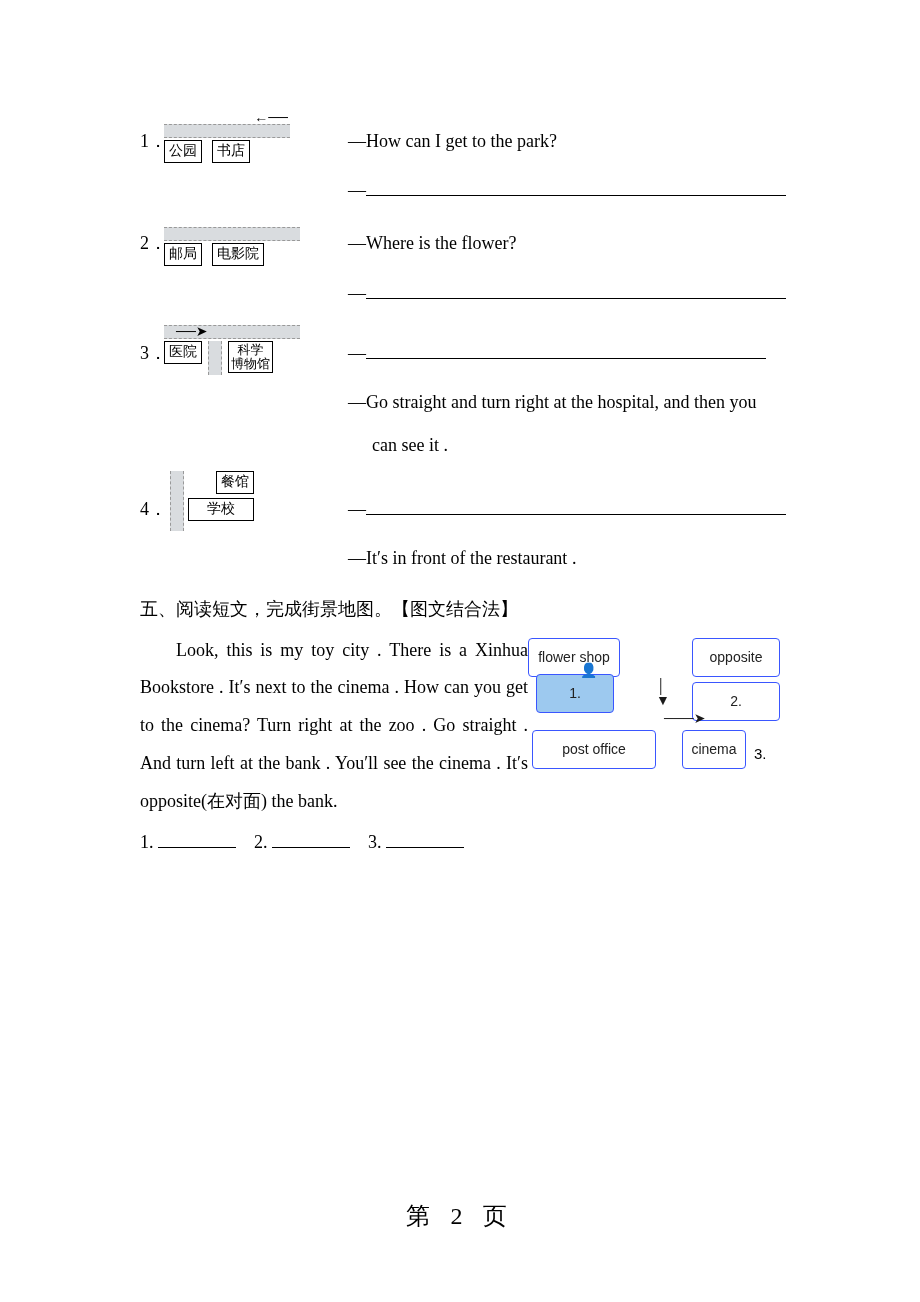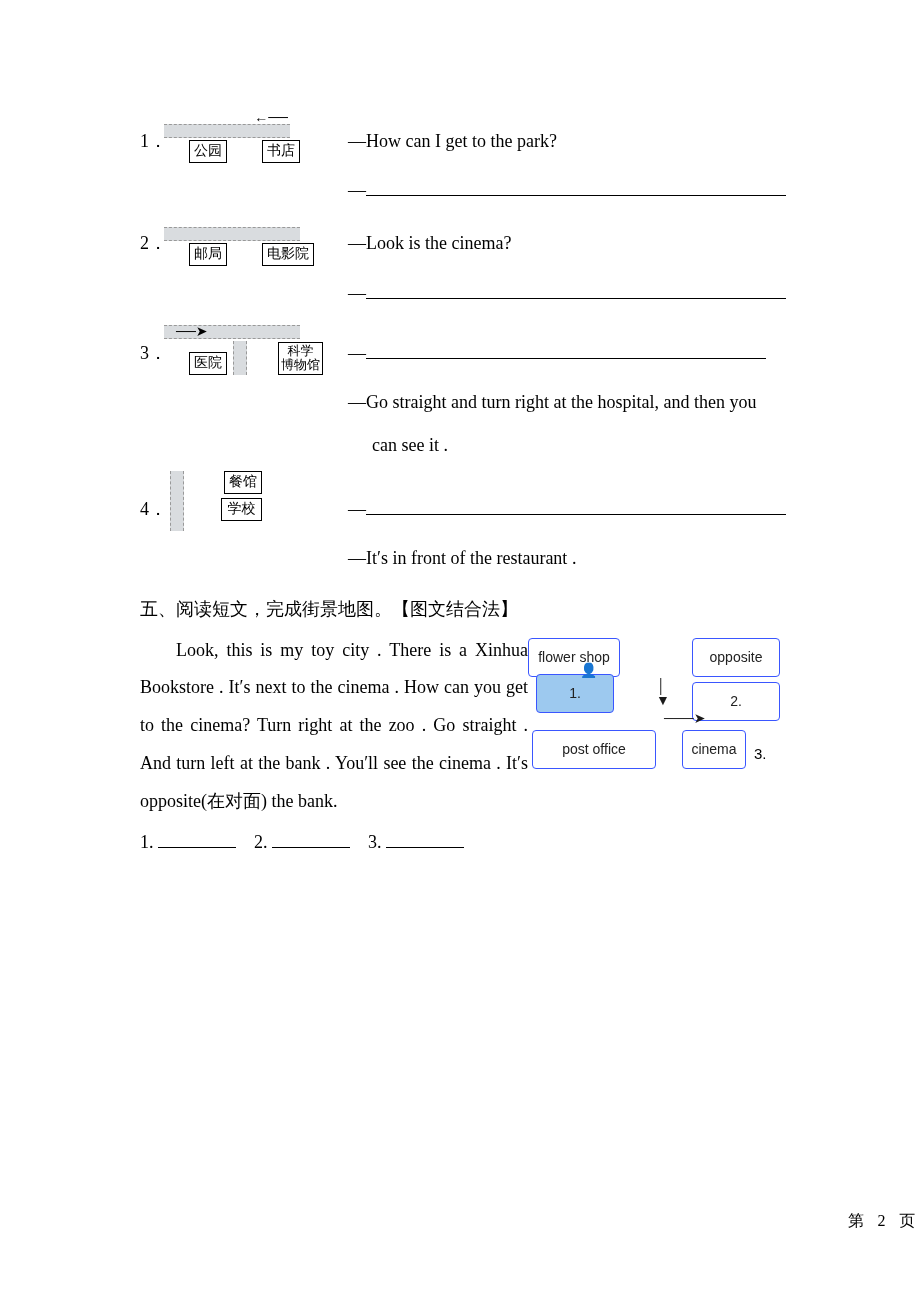--- a/index.html
+++ b/index.html
@@ -47,21 +47,20 @@
     width: 14px;
   }
   .box {
     border: 1px solid #000;
     background: #fff;
     font-size: 14px;
     line-height: 1.2;
     text-align: center;
     padding: 2px 4px;
     white-space: nowrap;
-    margin-left: 25px;
   }
   .two-line { padding: 1px 2px; font-size: 13px; line-height: 1.1; }
   .q-col {
     flex: 1;
     padding-left: 8px;
   }
   .q-line {
     white-space: nowrap;
   }
   .ind {
@@ -119,22 +118,22 @@
   .map-arrow {
     position: absolute;
     font-size: 14px;
     color: #1a1a1a;
     line-height: 1;
   }
   .footer {
     position: absolute;
     bottom: 70px;
     left: 0; right: 0;
-    text-align: right;
-    font-size: 16px;
+    text-align: center;
+    font-size: 24px;
     letter-spacing: 0.3em;
     font-family: "SimSun", serif;
   }
 </style>
 </head>
 <body>
 
 <div class="content">
 
   <div class="row">
@@ -158,51 +157,51 @@
     <div class="num-col">2．</div>
     <div class="diagram-col">
       <div class="diagram">
         <div class="road-h" style="width:136px;"></div>
         <div style="display:flex;gap:10px;margin-top:2px;">
           <div class="box">邮局</div>
           <div class="box">电影院</div>
         </div>
       </div>
     </div>
-    <div class="q-col q-line">—Look is the cinema?</div>
+    <div class="q-col q-line">—Where is the flower?</div>
   </div>
   <div class="ind q-line"><span>—</span><span class="blank-long"></span></div>
 
   <div class="row" style="margin-top:10px;align-items:flex-end;">
     <div class="num-col">3．</div>
     <div class="diagram-col" style="width:150px;">
       <div class="diagram">
         <div class="road-h" style="width:136px;position:relative;">
           <span class="arrow" style="left:12px;top:-1px;">──➤</span>
         </div>
-        <div style="display:flex;gap:6px;margin-top:2px;align-items:flex-end;">
+        <div style="display:flex;gap:6px;margin-top:2px;align-items:flex-start;">
           <div class="box">医院</div>
           <div class="road-v" style="height:34px;"></div>
           <div class="box two-line">
             <div>科学</div>
             <div>博物馆</div>
           </div>
         </div>
       </div>
     </div>
     <div class="q-col q-line" style="padding-left:34px;"><span>—</span><span class="blank-long" style="width:400px;"></span></div>
   </div>
   <div class="ind q-line">—Go straight and turn right at the hospital, and then you</div>
   <div class="ind q-line" style="padding-left:232px;">can see it .</div>
 
   <div class="row" style="margin-top:4px;align-items:flex-end;">
     <div class="num-col">4．</div>
     <div class="diagram-col">
       <div class="diagram" style="margin-left:6px;">
-        <div style="display:flex;gap:8px;">
+        <div style="display:flex;">
           <div class="road-v" style="height:60px;"></div>
           <div style="display:flex;flex-direction:column;gap:4px;margin-left:4px;">
             <div class="box" style="margin-left:28px;">餐馆</div>
             <div class="box">学校</div>
           </div>
         </div>
       </div>
     </div>
     <div class="q-col q-line"><span>—</span><span class="blank-long"></span></div>
   </div>

